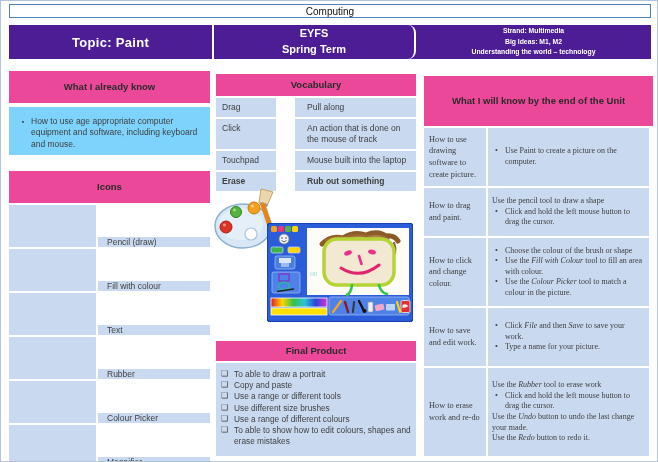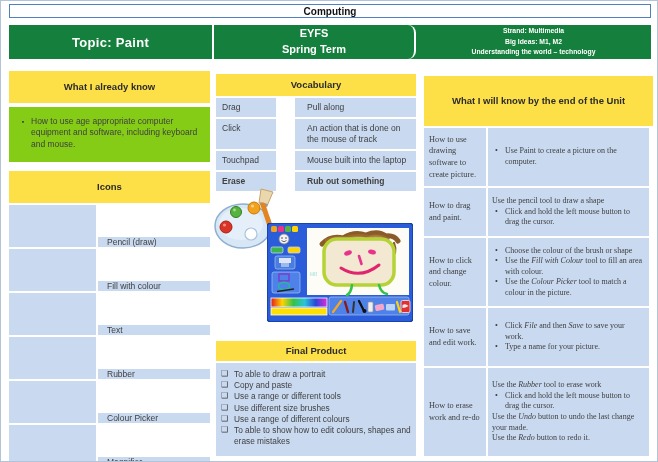--- a/index.html
+++ b/index.html
@@ -11,43 +11,43 @@
     border: 1px solid #b3c4d9;
     font-family: "Liberation Sans", sans-serif;
     color: #3f3f3f;
     overflow: hidden;
   }
   
   .computing-bar {
     position: absolute; left: 8px; top: 3px; width: 642px; height: 14px;
     background: #ffffff; border: 1px solid #4f81bd;
     display: flex; align-items: center; justify-content: center;
-    font-weight: bold; font-size: 10px; color: #111;
+    font-weight: normal; font-size: 10px; color: #111;
   }
   .topic-row {
     position: absolute; left: 8px; top: 24px; width: 642px; height: 34px;
-    background: #15803d; display: flex; color: #fff; font-weight: bold;
+    background: #4c1d95; display: flex; color: #fff; font-weight: bold;
   }
   .topic-cell { width: 205px; border-right: 2px solid #fff;
     display:flex; align-items:center; justify-content:center; font-size: 13px; letter-spacing:.3px; }
   .term-cell { width: 202px; border-right: 2px solid #fff;
     display:flex; flex-direction:column; align-items:center; justify-content:center;
     font-size: 11px; line-height: 1.45; border-radius: 8px; }
   .strand-cell { flex:1; display:flex; flex-direction:column; align-items:center; justify-content:center;
     font-size: 6.8px; line-height: 1.55; }
   
   .section-header {
-    position: absolute; background: #fde047; font-weight: bold; color: #2b2b2b;
+    position: absolute; background: #ec4899; font-weight: bold; color: #2b2b2b;
     display: flex; align-items: center; justify-content: center;
     font-size: 9.5px; text-align: center; line-height: 1.25;
   }
   
   .already-box {
-    position: absolute; left: 8px; top: 106px; width: 201px; height: 55px;
-    background: #84cc16; padding: 9px 6px 0 6px; font-size: 8.5px; line-height: 1.35;
+    position: absolute; left: 8px; top: 106px; width: 201px; height: 48px;
+    background: #7dd3fc; padding: 9px 6px 0 6px; font-size: 8.5px; line-height: 1.35;
   }
   .k-item { display: grid; grid-template-columns: 16px 1fr; }
   .k-item .blt { text-align: center; font-size: 7px; padding-top: 1px; }
   .icons-table {
     position: absolute; left: 8px; top: 204px; width: 201px; height: 254px;
     display: flex; flex-direction: column; gap: 2px;
   }
   .icon-row { flex: 1; display: flex; gap: 2px; }
   .icon-img-cell { width: 87px; background: #c8d9f0; }
   .icon-label-cell { flex: 1; background: #c8d9f0; display: flex; align-items: center;

